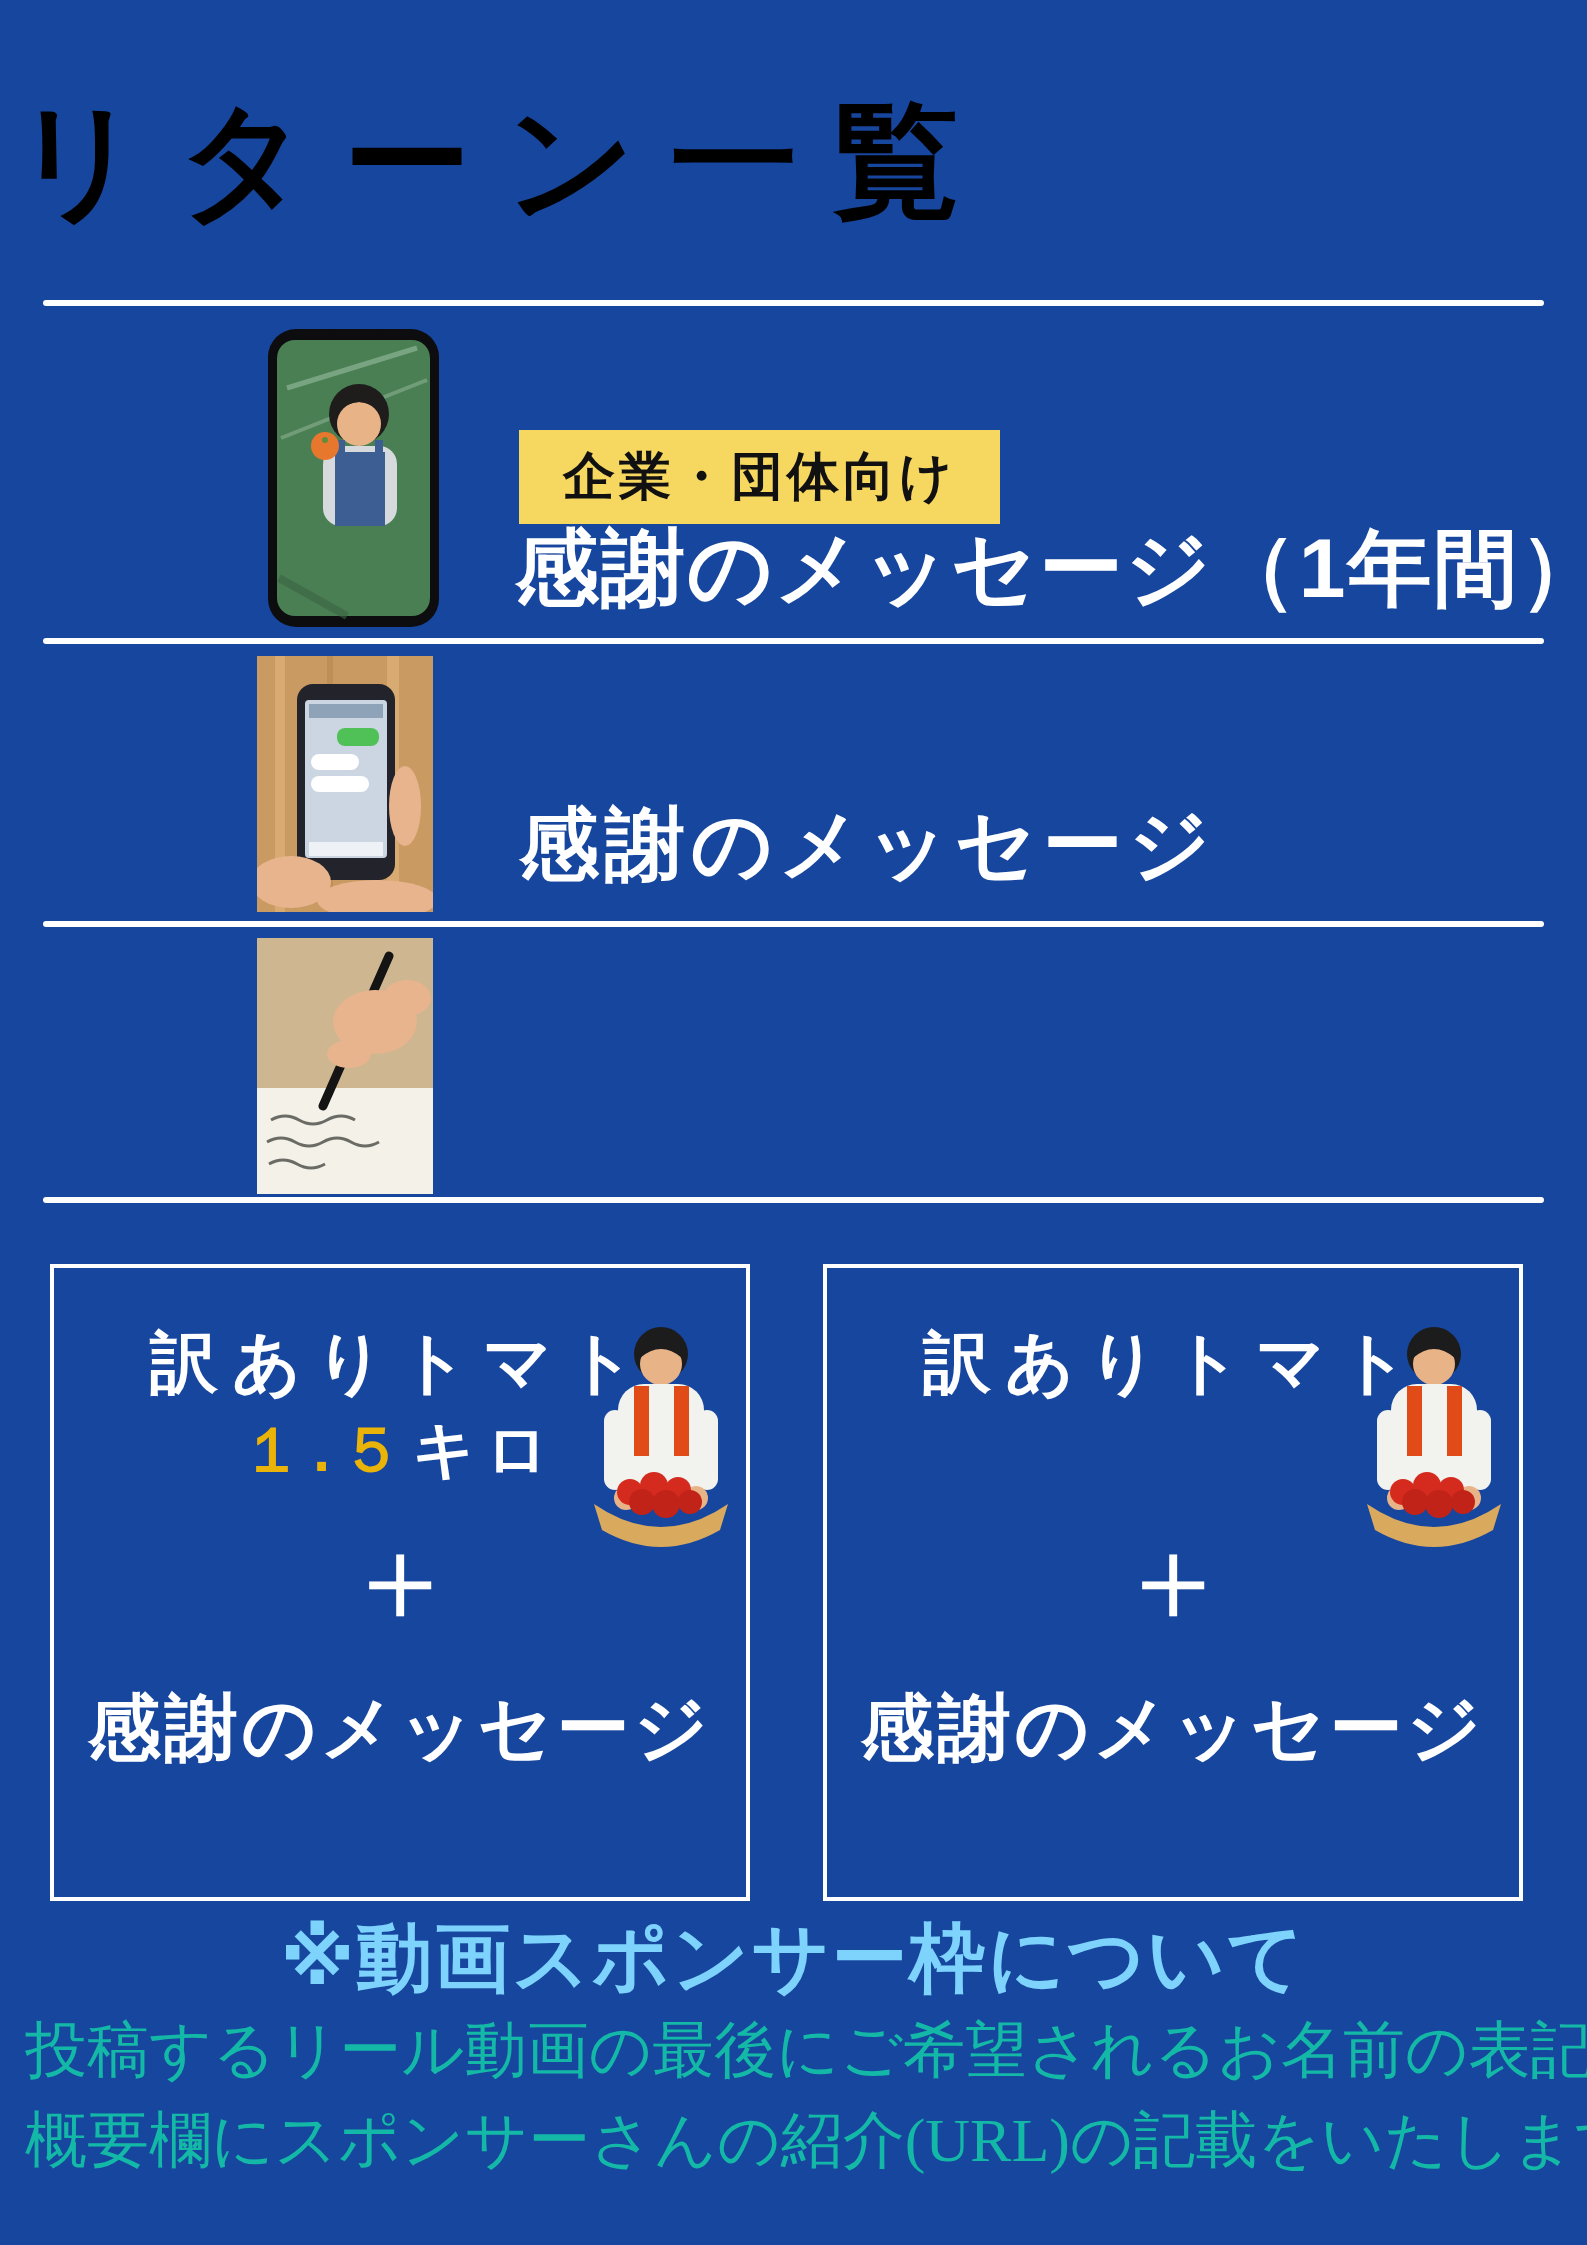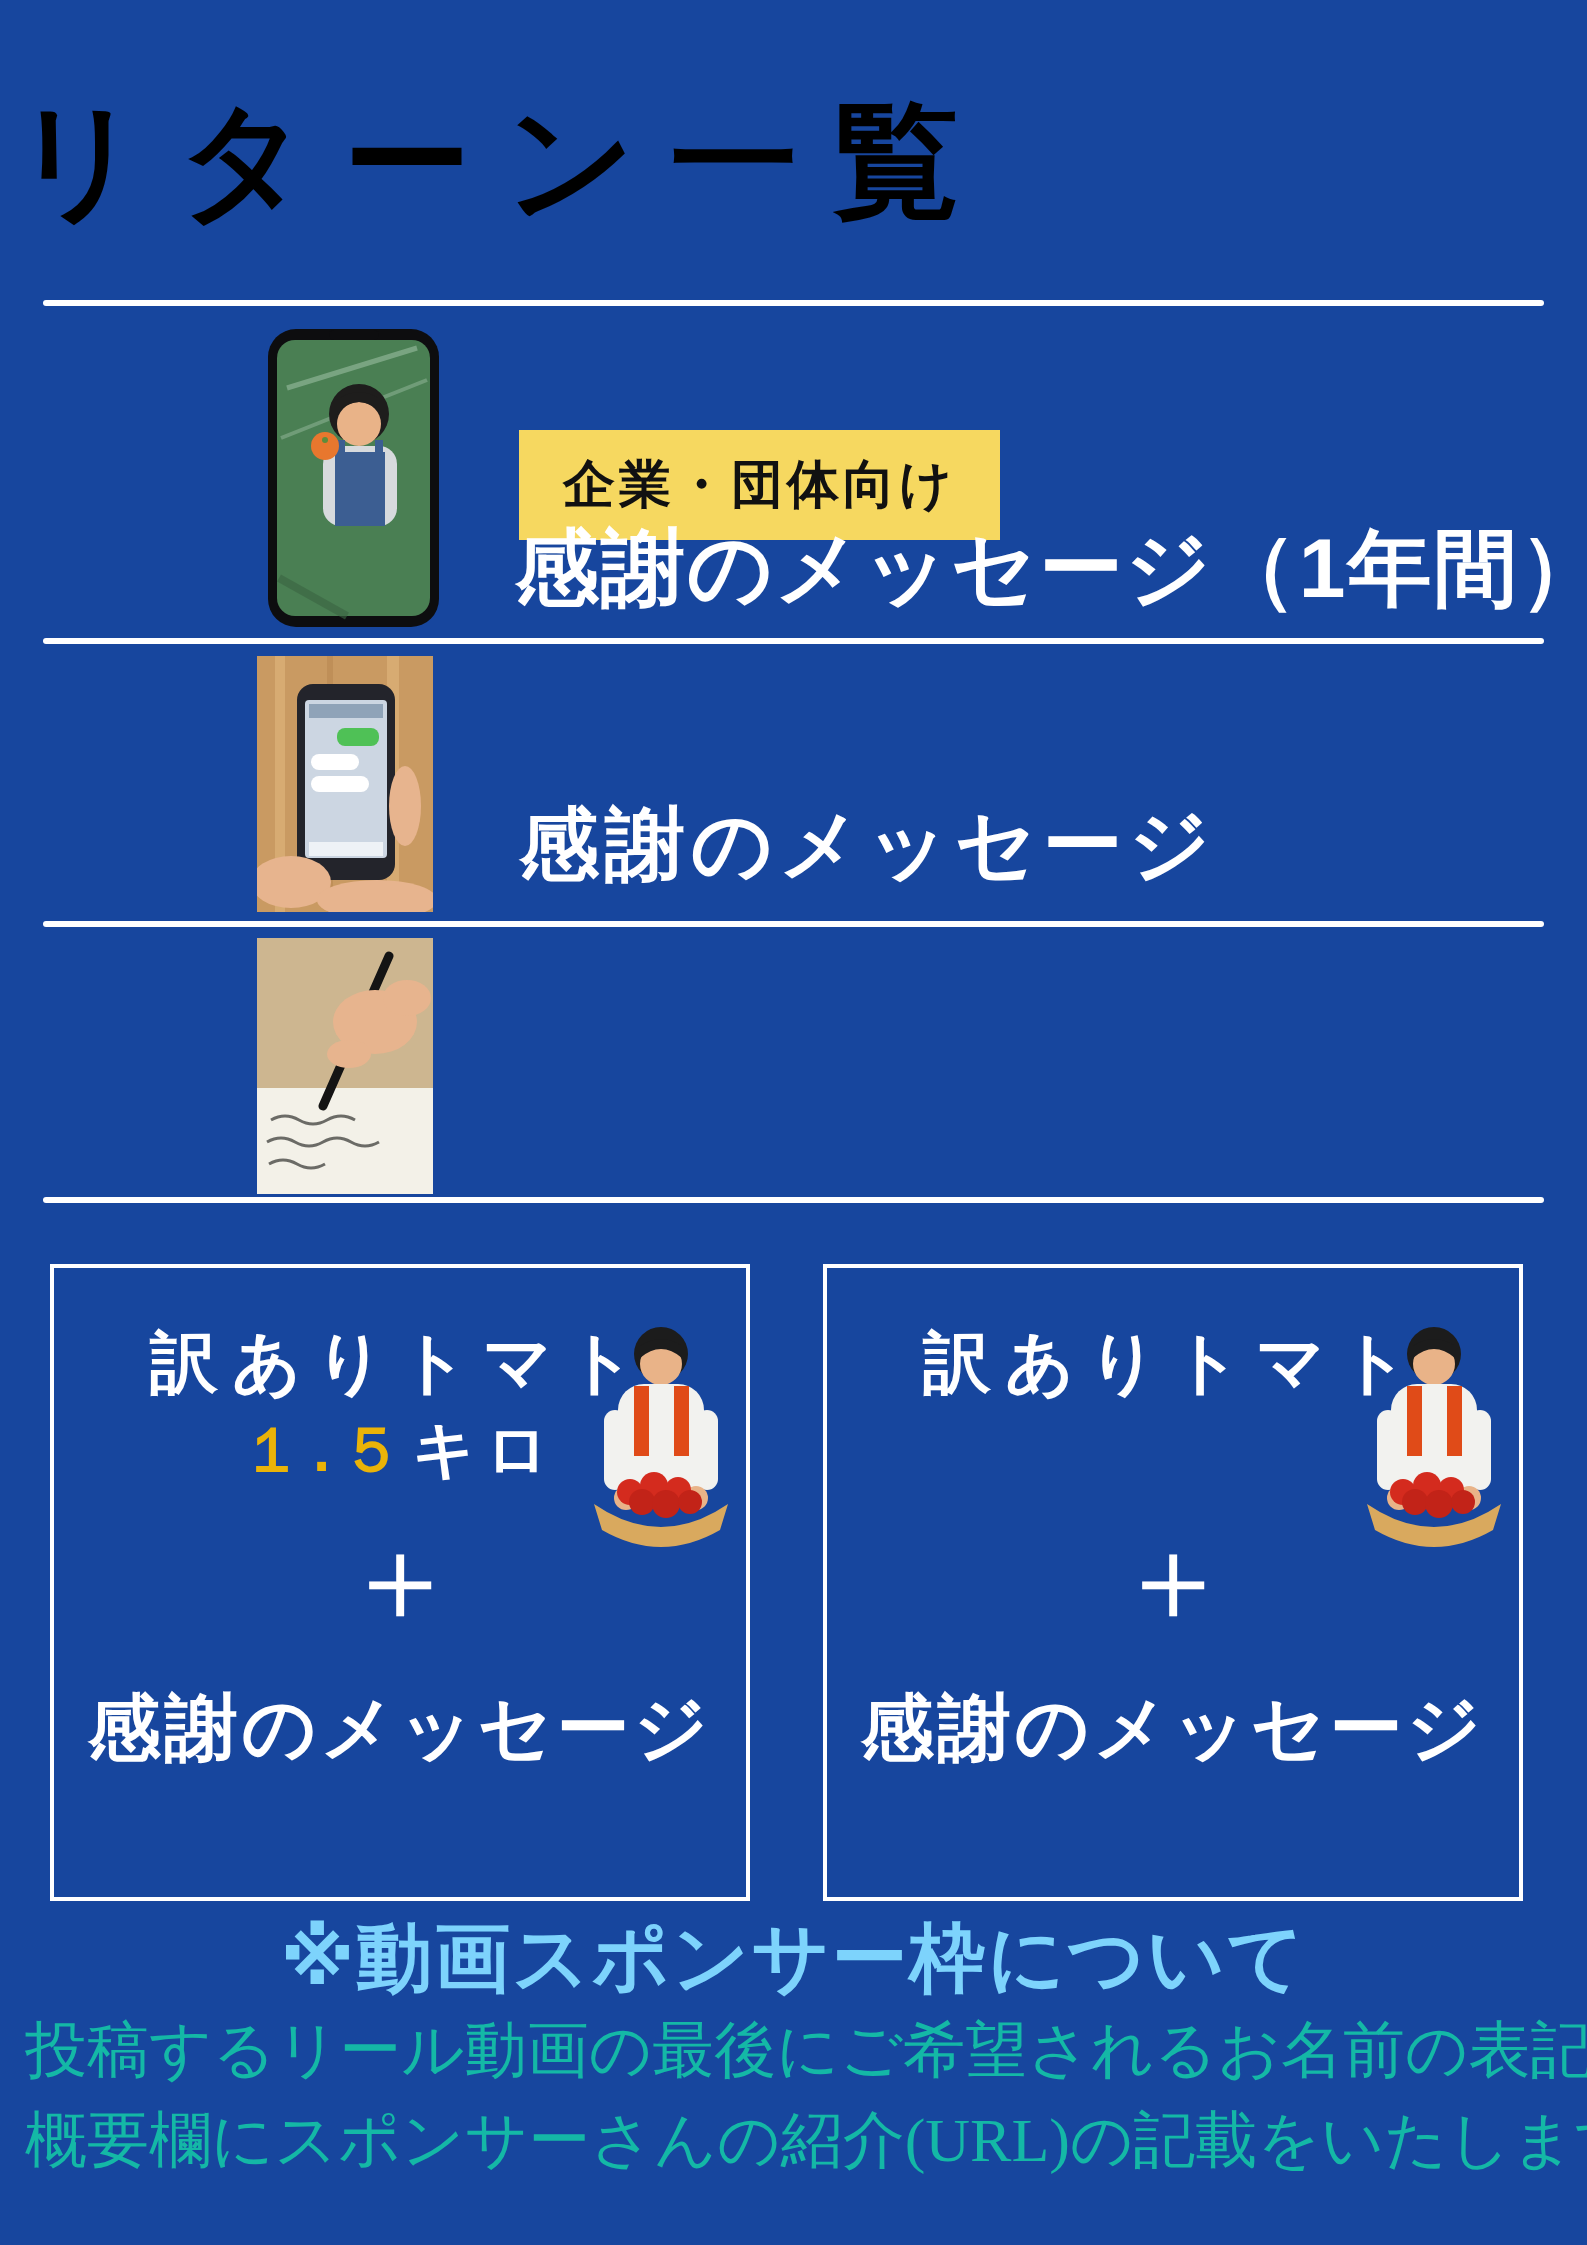--- a/index.html
+++ b/index.html
@@ -15,21 +15,21 @@
   .divider.d3{top:921px;}
   .divider.d4{top:1197px;}
 
   .row-img{position:absolute;}
   .img-sponsor{left:267px;top:328px;width:173px;height:300px;}
   .img-message{left:257px;top:656px;width:176px;height:256px;}
   .img-letter{left:257px;top:938px;width:176px;height:256px;}
   .row-img svg{display:block;width:100%;height:100%;}
 
   .badge{position:absolute;left:519px;top:430px;background:#f6d860;color:#111;
-    font-size:52px;font-weight:800;padding:20px 44px;letter-spacing:4px;}
+    font-size:52px;font-weight:800;padding:12px 44px;letter-spacing:4px;}
   .row-title{position:absolute;color:#ffffff;font-weight:800;white-space:nowrap;}
   .rt1{left:515px;top:512px;font-size:84px;letter-spacing:2px;}
   .rt2{left:519px;top:792px;font-size:80px;letter-spacing:6px;}
   .rt3{left:512px;top:1074px;font-size:82px;letter-spacing:2px;}
 
   .card{position:absolute;top:1264px;width:700px;height:637px;border:4px solid #ffffff;box-sizing:border-box;}
   .card.left{left:50px;}
   .card.right{left:823px;}
   .card .product{position:absolute;top:50px;left:0;width:100%;text-align:center;
     font-size:68px;font-weight:800;color:#fff;letter-spacing:14px;white-space:nowrap;}

